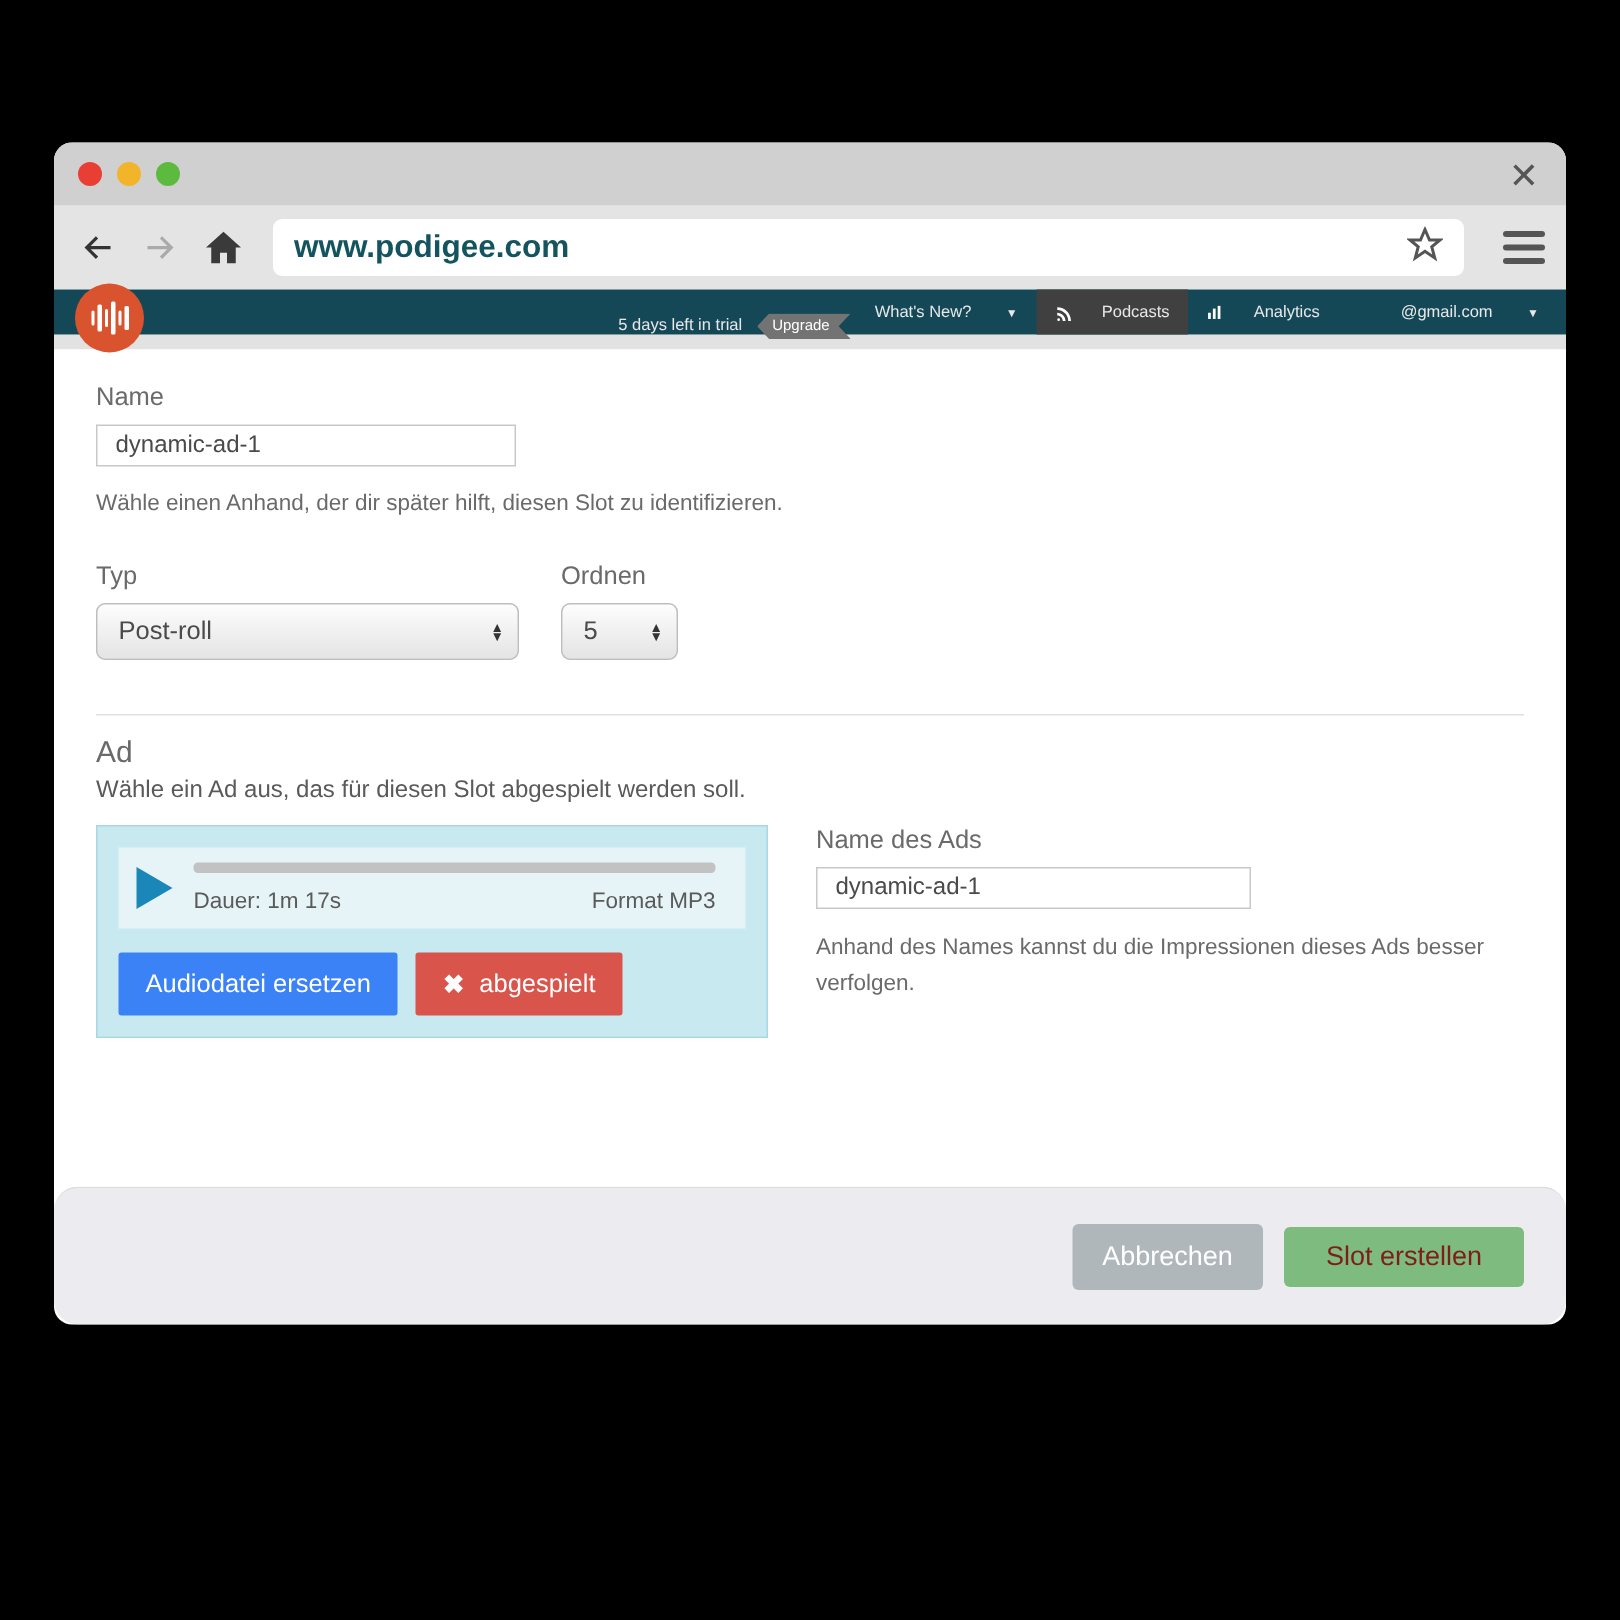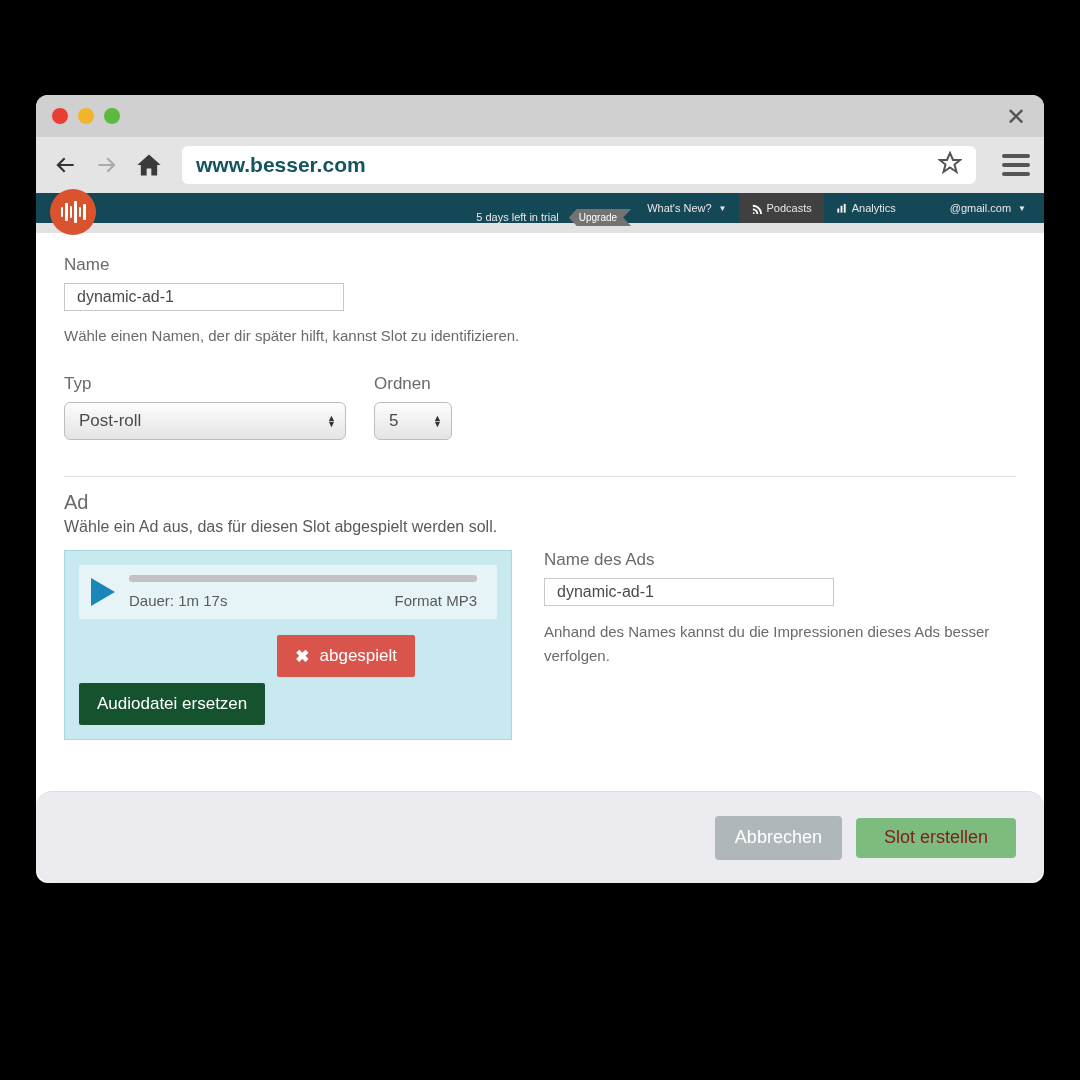--- a/index.html
+++ b/index.html
@@ -28,21 +28,21 @@
 .hamburger span { height: 4px; background: #555; border-radius: 2px; }
 
 
 .app-header { height: 30px; background: #154857; display: flex; align-items: flex-end; padding-left: 60px; justify-content: flex-end; font-size: 11px; color: #e8e8e8; position: relative; }
 .logo-circle { position: absolute; left: 14px; top: -4px; width: 46px; height: 46px; border-radius: 50%; background: #d9542e; display: flex; align-items: center; justify-content: center; z-index: 5; }
 .logo-bars { display: flex; gap: 2px; align-items: center; }
 .logo-bars span { width: 2.5px; background: #fff; border-radius: 1px; }
 .header-text { padding: 0 10px; }
 .upgrade-badge { background: #737373; padding: 3px 14px 3px 10px; font-size: 10px; color: #fff; position: relative; clip-path: polygon(8px 0, 100% 0, calc(100% - 8px) 50%, 100% 100%, 8px 100%, 0 50%); }
 .upgrade-wrap { position: relative; margin-right: 4px; }
-.nav-item { padding: 0 12px; height: 30px; display: flex; align-items: center; gap: 5px; cursor: pointer; }
+.nav-item { padding: 0 12px; height: 30px; display: flex; align-items: center; gap: 21px; cursor: pointer; }
 .nav-item.active { background: #404040; }
 .nav-caret { font-size: 8px; margin-left: 2px; }
 .nav-icn { width: 11px; height: 11px; }
 
 .sub-header-strip { height: 10px; background: #e2e2e2; }
 
 
 .content { padding: 22px 28px; background: #fff; height: 530px; }
 .form-label { color: #6a6a6a; font-size: 17px; margin-bottom: 8px; }
 .text-input { border: 1px solid #c8c8c8; height: 28px; padding: 0 12px; font-size: 16px; color: #4a4a4a; width: 280px; }
@@ -64,21 +64,21 @@
 .ad-row { display: flex; gap: 32px; margin-top: 14px; align-items: flex-start; }
 .player-panel { background: #c9e9f0; border: 1px solid #a8d8e2; padding: 14px 14px 14px 14px; width: 448px; }
 .player-box { background: #e6f4f8; padding: 10px 20px 10px 12px; display: flex; align-items: center; gap: 14px; }
 .play-tri { width: 0; height: 0; border-top: 14px solid transparent; border-bottom: 14px solid transparent; border-left: 24px solid #1b86b8; cursor: pointer; }
 .player-meta { flex: 1; }
 .progress-bar { height: 7px; background: #c2c2c2; border-radius: 3px; margin-bottom: 10px; }
 .meta-row { display: flex; justify-content: space-between; font-size: 15px; color: #5a5a5a; }
 
 .player-buttons { display: flex; gap: 12px; margin-top: 16px; }
 .btn { height: 42px; padding: 0 18px; border: none; font-size: 17px; color: #fff; cursor: pointer; display: flex; align-items: center; gap: 10px; border-radius: 2px; }
-.btn-blue { background: #14532d; margin-top: 48px; }
+.btn-blue { background: #3b82f6; }
 .btn-red { background: #d9544b; }
 .btn-x { font-weight: 700; }
 
 .ad-name-col { flex: 1; }
 .ad-name-col .text-input { width: 290px; }
 .ad-help { color: #6a6a6a; font-size: 15px; margin-top: 14px; line-height: 1.6; }
 
 
 .footer-bar { height: 92px; background: #ececf0; border-top: 1px solid #ddd; display: flex; justify-content: flex-end; align-items: center; padding: 0 28px; gap: 14px; position: absolute; bottom: 0; left: 0; right: 0; border-radius: 16px; }
 .btn-cancel { background: #b0b7ba; color: #fff; height: 44px; padding: 0 20px; font-size: 18px; border: none; border-radius: 4px; cursor: pointer; }
@@ -108,21 +108,21 @@
       <svg viewBox="0 0 24 24" width="26" height="26">
           <path fill="#aaa" d="M4 13h12.2l-4.6 4.6L13 19l7-7-7-7-1.4 1.4L16.2 11H4z"></path>
         </svg>
     </div>
     <div class="nav-btn home-icn">
       <svg viewBox="0 0 24 24">
           <path d="M12 3l10 9h-3v9h-5v-6h-4v6H5v-9H2z"></path>
         </svg>
     </div>
     <div class="url-field">
-      <span class="url-text">www.besser.com</span>
+      <span class="url-text">www.podigee.com</span>
       <span class="star-icn">
         <svg viewBox="0 0 24 24">
             <polygon points="12,2 15,9 22,9 16.5,13.5 18.5,21 12,16.5 5.5,21 7.5,13.5 2,9 9,9"></polygon>
           </svg>
       </span>
     </div>
     <div class="hamburger">
       <span></span>
         <span></span>
         <span></span>
@@ -165,21 +165,21 @@
     <div class="nav-item" style="margin-left:30px;padding-right:18px">
       <span>@gmail.com</span>
       <span class="nav-caret">▼</span>
     </div>
   </div>
   <div class="sub-header-strip"></div>
 
   <div class="content">
     <div class="form-label">Name</div>
     <input class="text-input" value="dynamic-ad-1" style="">
-    <div class="help-text">Wähle einen Namen, der dir später hilft, kannst Slot zu identifizieren.</div>
+    <div class="help-text">Wähle einen Anhand, der dir später hilft, diesen Slot zu identifizieren.</div>
 
     <div class="type-row">
       <div>
         <div class="form-label">Typ</div>
         <div class="select-wrap">
           <div class="select-box select-typ">Post-roll</div>
           <div class="select-carets">
               <span>▲</span>
               <span>▼</span>
             </div>

